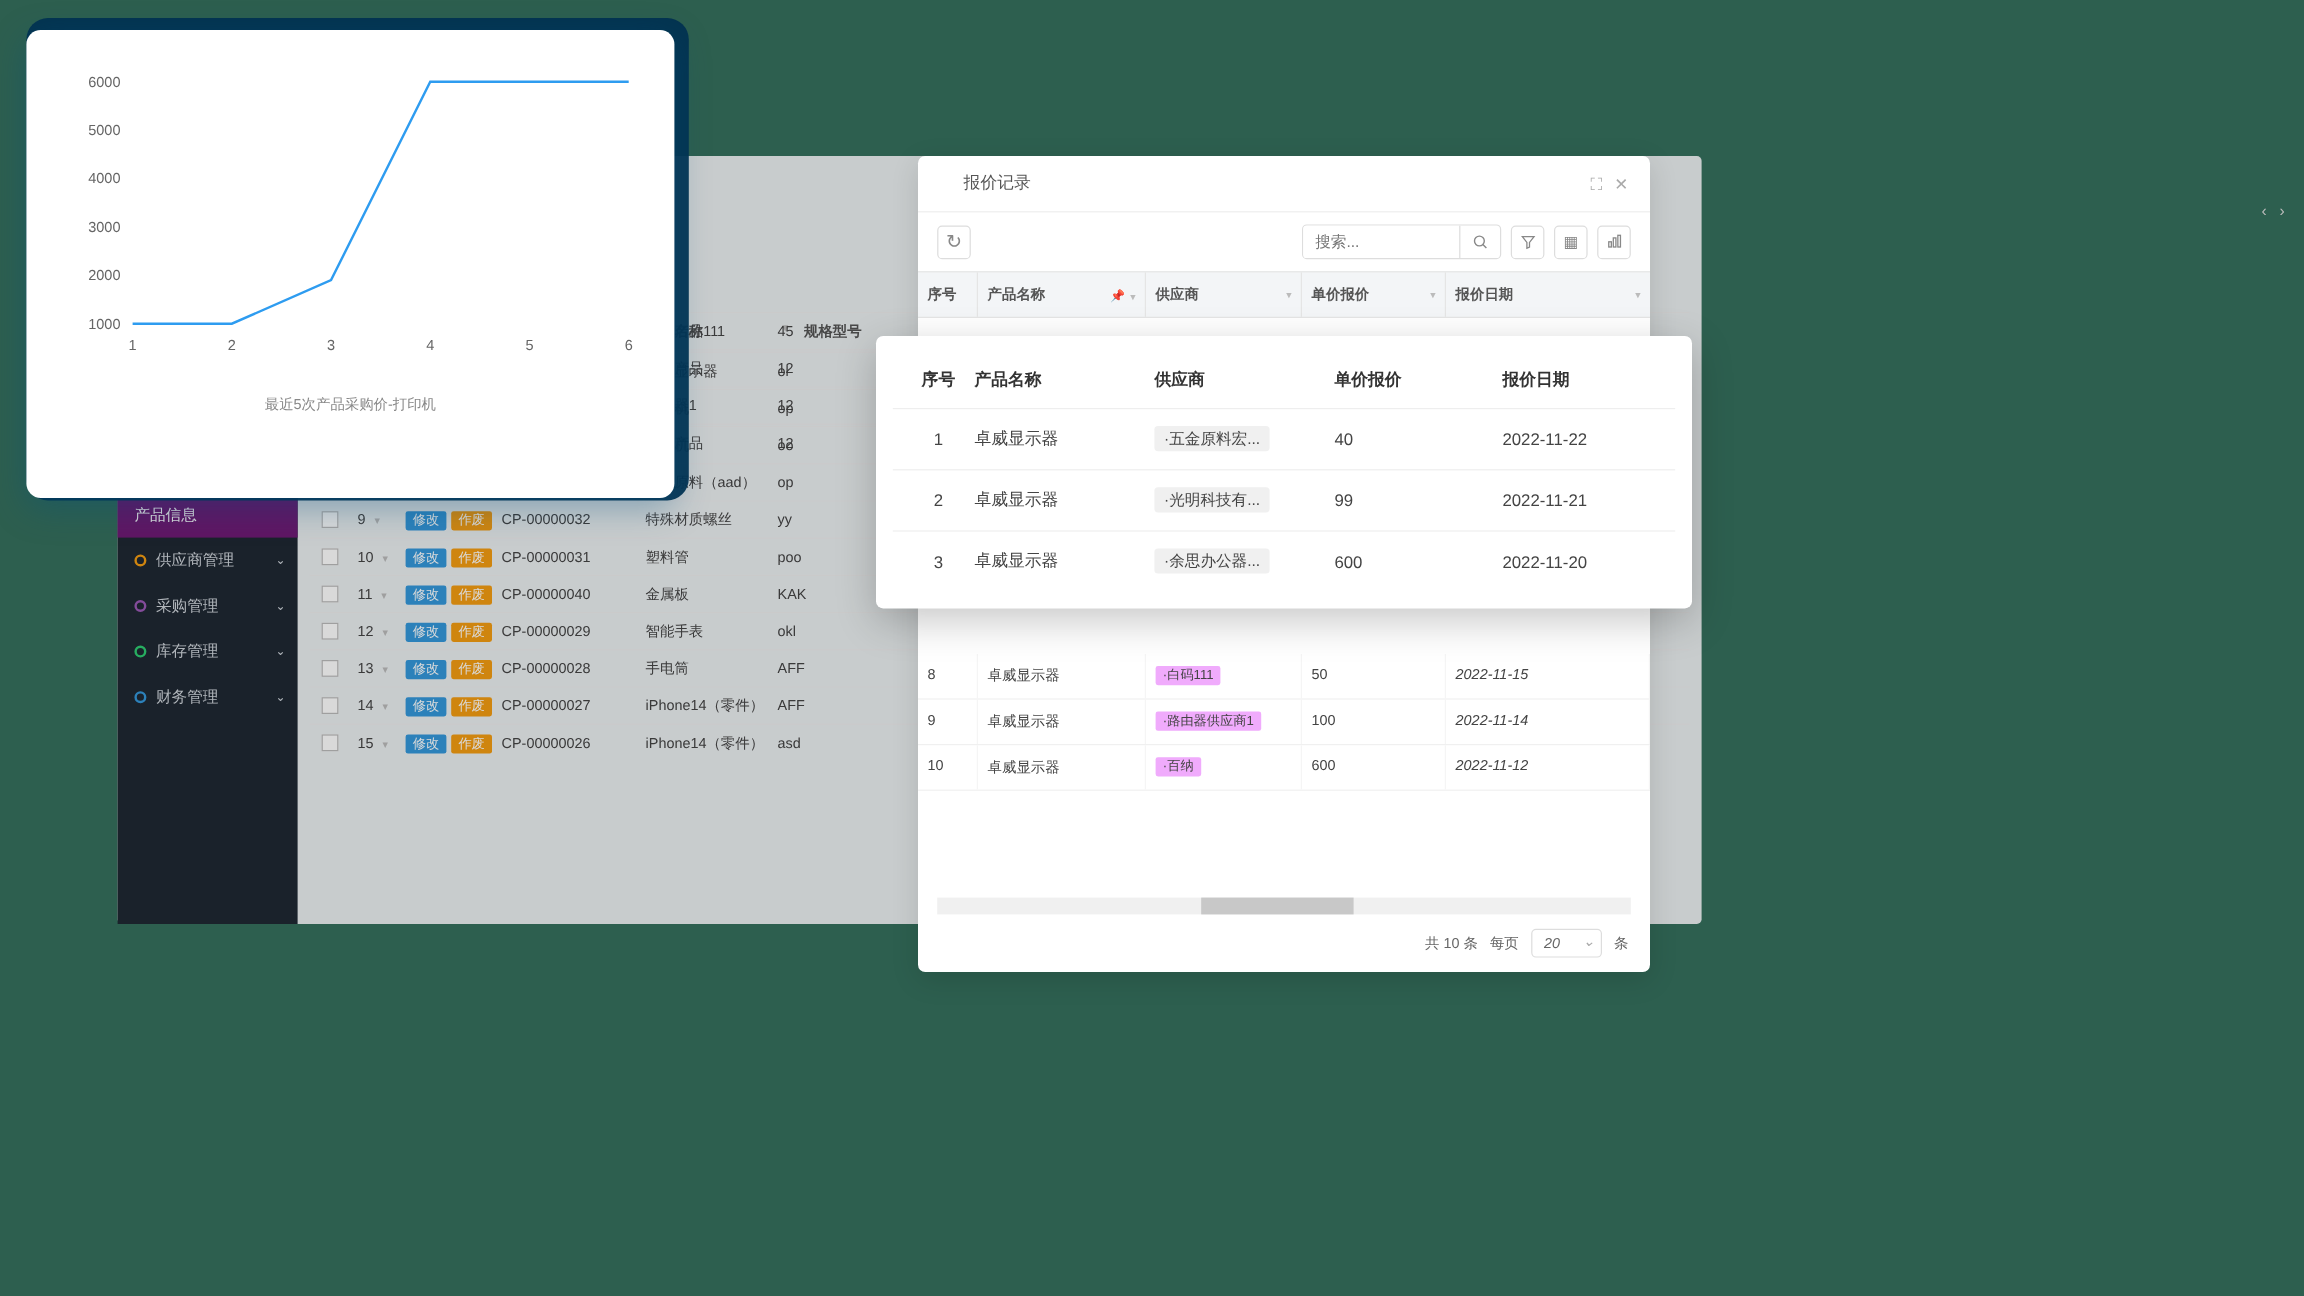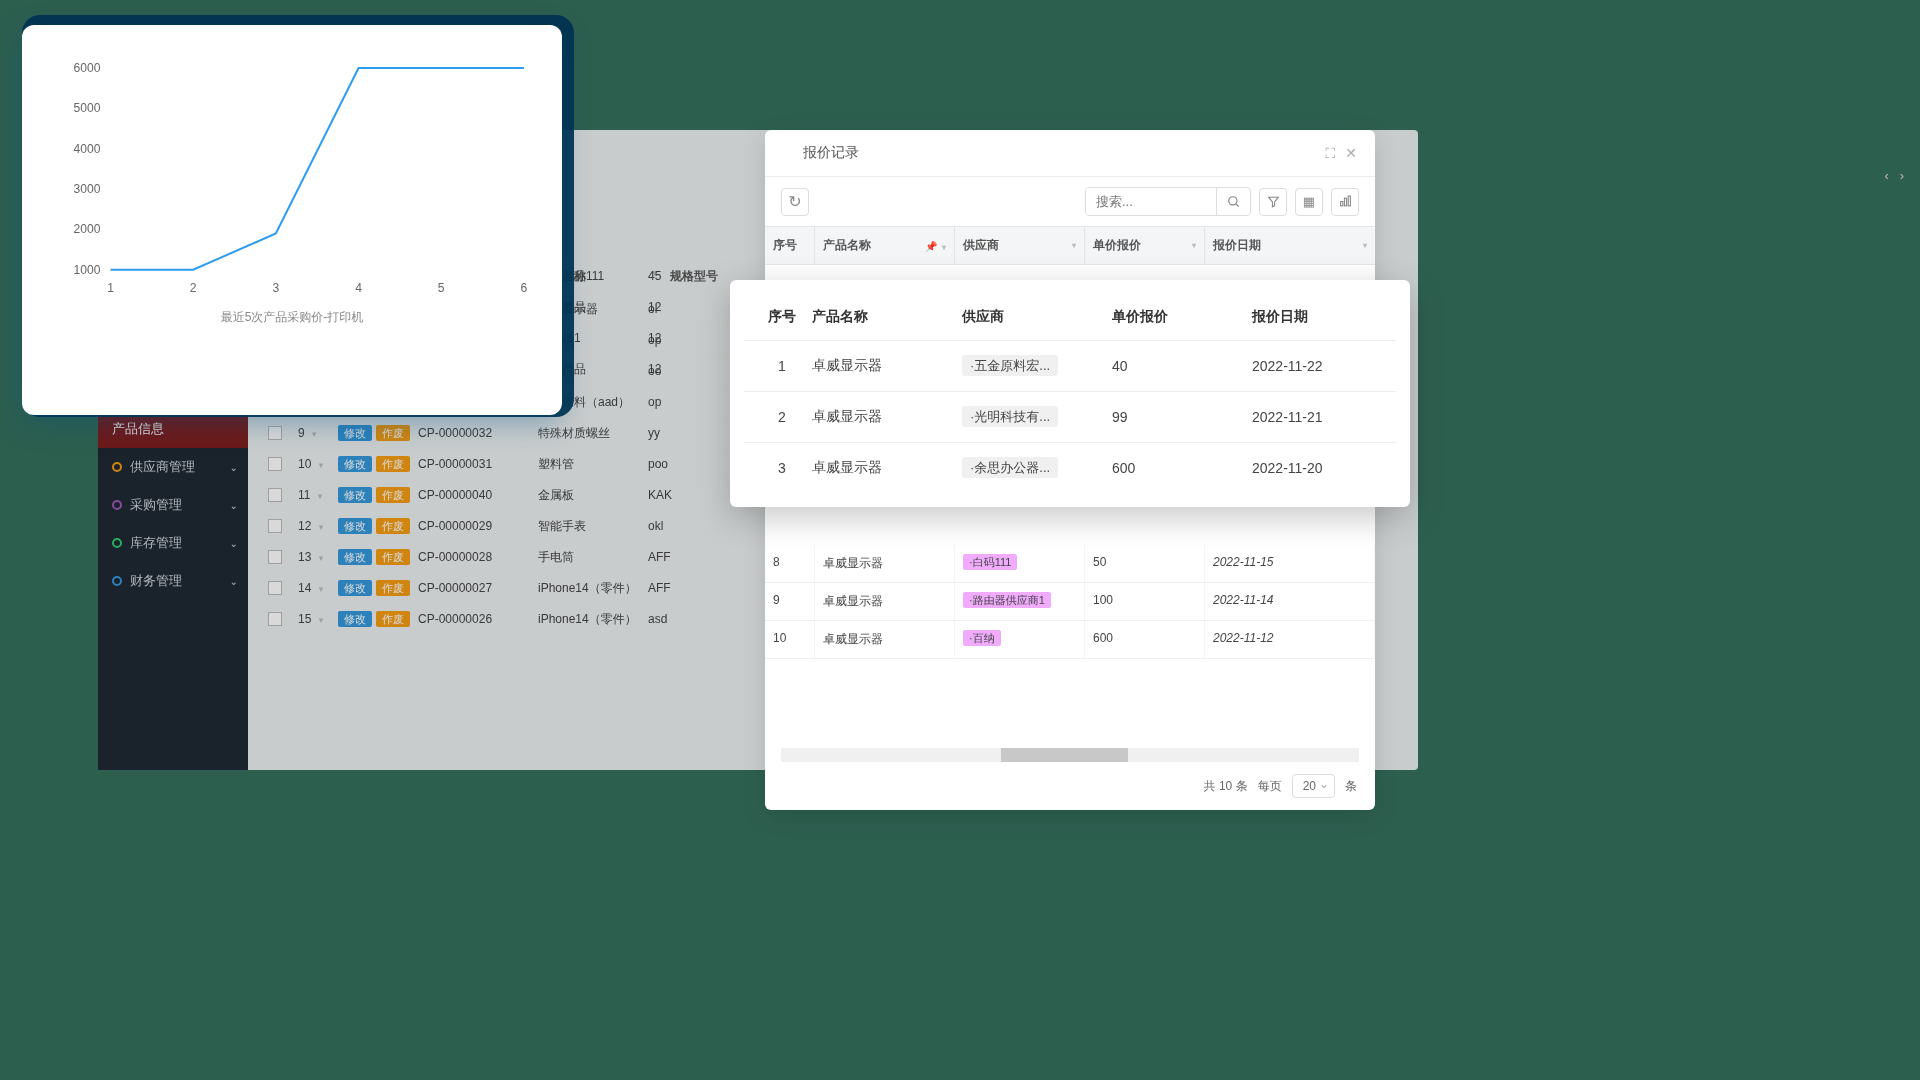--- a/index.html
+++ b/index.html
@@ -6,27 +6,27 @@
 body { background: #2d5f4f; width: 1920px; height: 1080px; position: relative; overflow: hidden; }
 
 
 .chart-card { position: absolute; left: 22px; top: 25px; width: 540px; height: 390px; background: #fff; border-radius: 12px; box-shadow: 0 8px 28px rgba(0,80,130,0.35), 6px -4px 0 6px rgba(2,50,80,0.95); padding: 24px 28px; z-index: 50; }
 .chart-title { font-size: 18px; font-weight: 600; color: #333; margin-bottom: 24px; }
 .chart-body { position: relative; height: 260px; }
 .chart-svg { width: 100%; height: 100%; }
 .y-tick { font-size: 12px; fill: #666; text-anchor: end; }
 .x-tick { font-size: 12px; fill: #666; text-anchor: middle; }
 .plot-line { fill: none; stroke: #2e9cf0; stroke-width: 2; }
-.chart-caption { text-align: center; font-size: 12px; color: #888; margin-top: 0; }
+.chart-caption { text-align: center; font-size: 12px; color: #888; margin-top: 20px; }
 
 
 .main-panel { position: absolute; left: 98px; top: 130px; width: 1320px; height: 640px; background: rgba(245,247,250,0.95); border-radius: 4px; display: flex; filter: brightness(0.85); }
 .sidebar { width: 150px; background: #1f2833; padding-top: 280px; }
 .side-item { padding: 10px 14px; color: #cfd5db; font-size: 13px; display: flex; align-items: center; gap: 8px; position: relative; }
-.side-item.active { background: #7f1d1d; color: #fff; align-items: flex-end; }
+.side-item.active { background: #701a75; color: #fff; align-items: flex-end; }
 .side-dot { width: 10px; height: 10px; border-radius: 50%; border: 2px solid; }
 .dot-o { border-color: #f39c12; }
 .dot-p { border-color: #9b59b6; }
 .dot-g { border-color: #2ecc71; }
 .dot-b { border-color: #3498db; }
 .chev { position: absolute; right: 10px; font-size: 10px; }
 
 .grid { flex: 1; padding: 130px 10px 10px 10px; }
 .grid-head { display: flex; font-size: 12px; color: #555; font-weight: 600; padding: 8px 0; }
 .gh-c1 { width: 40px; }
@@ -65,21 +65,21 @@
 .tri { font-size: 8px; color: #bbb; }
 .pin { font-size: 10px; color: #999; margin-right: 4px; }
 .qm-body { flex: 1; overflow: hidden; }
 .qm-row { display: flex; font-size: 12px; color: #444; border-bottom: 1px solid #f0f0f0; }
 .qm-row > div { padding: 10px 8px; border-right: 1px solid #f5f5f5; }
 .qm-row .qc3 span { background: #f0abfc; padding: 2px 6px; border-radius: 2px; font-size: 11px; }
 .qm-row .qc5 { display: flex; flex-direction: column; gap: 2px; font-style: italic; }
 .qm-hscroll { height: 14px; background: #f0f0f0; margin: 0 16px; position: relative; }
 .qm-thumb { position: absolute; left: 38%; width: 22%; height: 100%; background: #c8c8c8; }
 .qm-foot { padding: 12px 18px; font-size: 12px; color: #666; display: flex; justify-content: flex-end; align-items: center; gap: 10px; }
-.qm-sel { border: 1px solid #ddd; border-radius: 4px; padding: 4px 18px 4px 10px; position: relative; }
+.qm-sel { border: 1px solid #ddd; border-radius: 4px; padding: 4px 34px 4px 10px; position: relative; font-style: italic; }
 .qm-sel::after { content: "⌄"; position: absolute; right: 5px; top: 2px; color: #aaa; }
 
 
 .front-table { position: absolute; left: 730px; top: 280px; width: 680px; background: #fff; border-radius: 6px; box-shadow: 0 10px 34px rgba(0,0,0,0.22); z-index: 60; padding: 14px; }
 .ft-thead { display: flex; font-size: 14px; color: #333; font-weight: 600; padding: 14px 8px; }
 .fc1 { width: 60px; text-align: center; }
 .fc2 { width: 150px; }
 .fc3 { width: 150px; }
 .fc4 { width: 140px; }
 .fc5 { flex: 1; }

